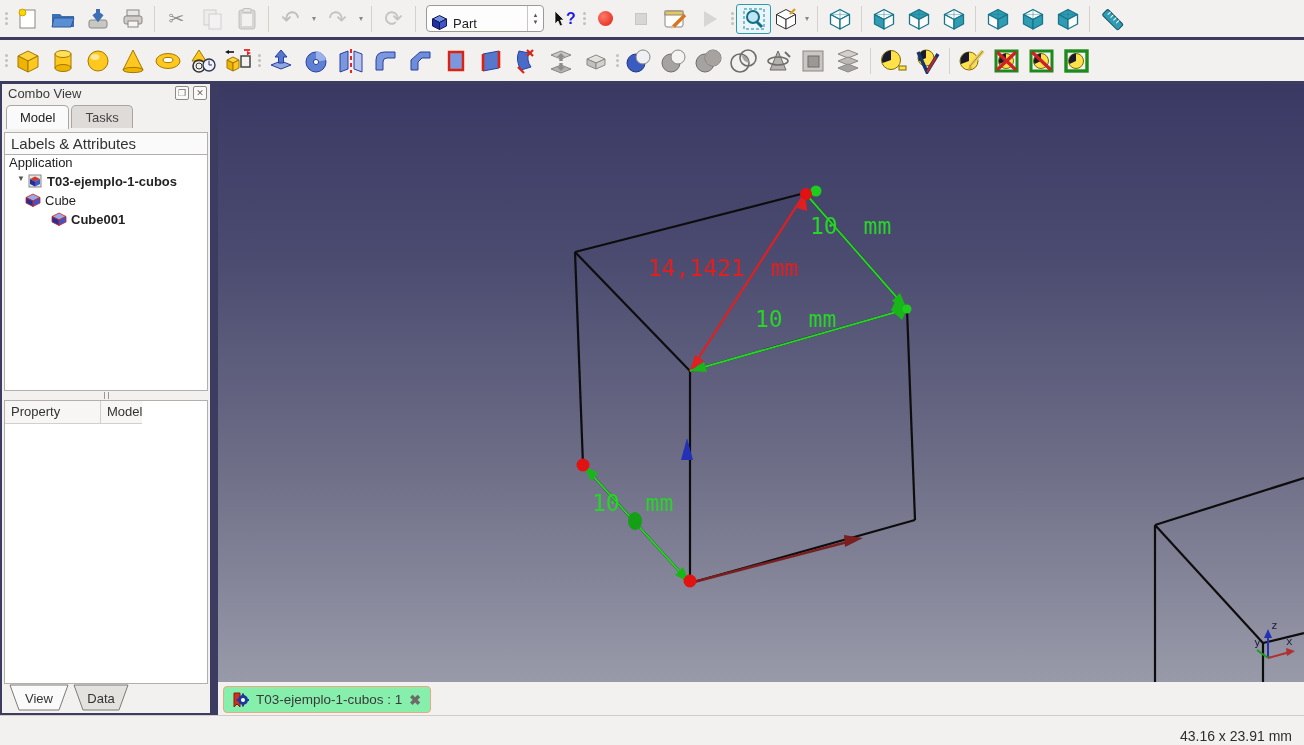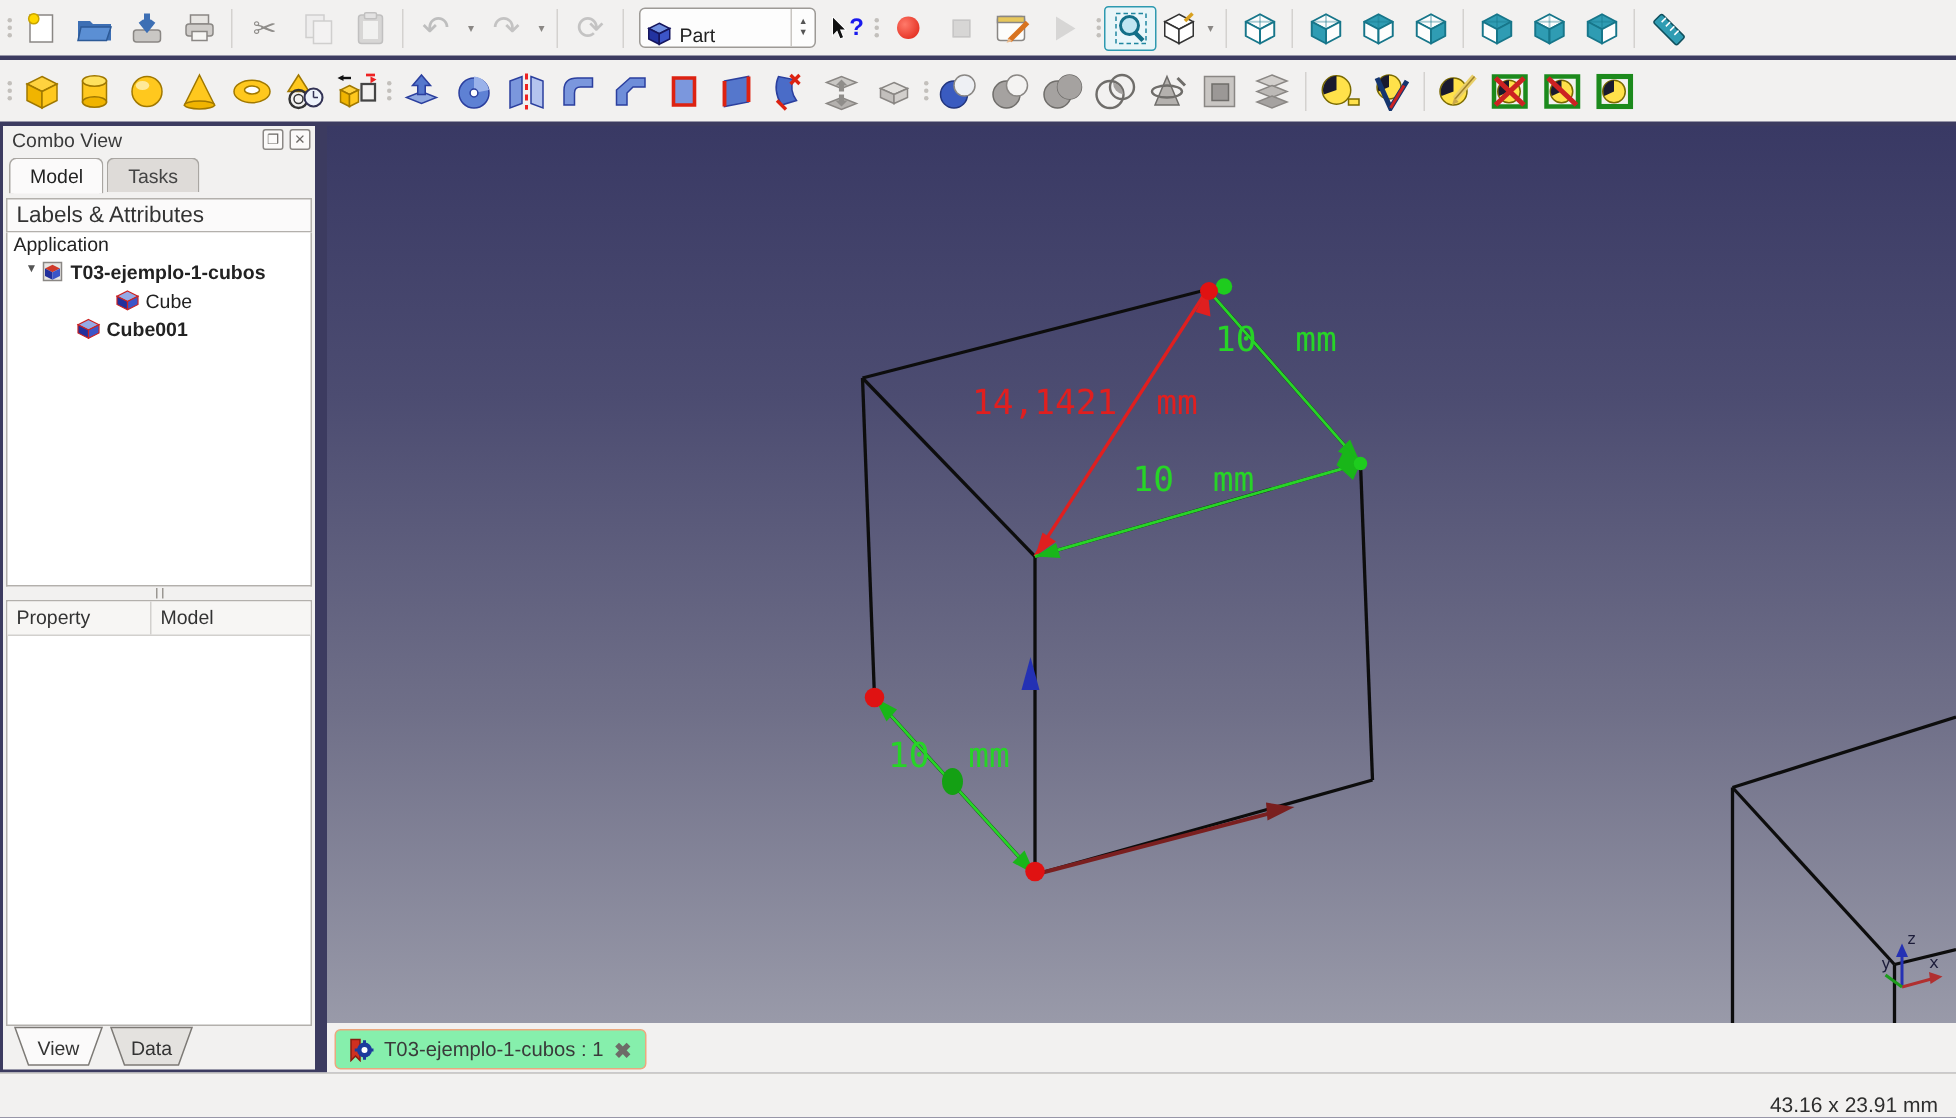--- a/index.html
+++ b/index.html
@@ -34,21 +34,21 @@
   .tab.active { background:#fbfafa; height:24px; color:#222; }
   .box-border { border:1px solid #b3b0ac; background:#fbfafa; margin:0 2px; }
   #labels-header { height:23px; font-size:15px; display:flex; align-items:center; padding-left:6px; color:#333; border-bottom:1px solid #c9c6c2; background:#fbfafa; margin:0 2px; border:1px solid #b3b0ac; }
   #tree-box { height:236px; background:#ffffff; border-top:none; overflow:hidden; }
   .tree-row { display:flex; align-items:flex-start; height:19px; font-size:13px; color:#222; }
   .tree-row .exp { width:12px; font-size:9px; color:#555; text-align:center; }
   .tree-row .ico { width:16px; height:14px; margin-right:4px; flex:0 0 auto; }
   .bold { font-weight:bold; }
   #splitter { height:9px; display:flex; align-items:center; justify-content:center; gap:3px; }
   #splitter i { width:1px; height:7px; background:#9a9792; }
-  #prop-box { flex:1; background:#fff; display:flex; flex-direction:column; }
+  #prop-box { flex:1; background:#fff; display:flex; flex-direction:row; }
   .prop-head { display:flex; height:23px; border-bottom:1px solid #d2d0cd; background:#f7f6f4; }
   .prop-head div { font-size:13px; color:#333; padding:3px 0 0 6px; }
   .prop-head div:first-child { width:96px; border-right:1px solid #d2d0cd; }
   #south-tabs { height:29px; }
 
   
   #viewport { position:absolute; left:218px; top:84px; width:1086px; height:598px;
     background:linear-gradient(180deg,#393964 0%,#4c4c71 30%,#6f6f88 65%,#999aa9 100%); }
   #viewport svg { position:absolute; left:0; top:0; }
   text.meas { font-family:"DejaVu Sans Mono",monospace; font-size:23px; word-spacing:12px; }
@@ -497,21 +497,21 @@
     <div class="tree-row" style="padding-left:10px">
       <span class="exp" style="font-size:8px">▼</span>
       <svg class="ico" viewBox="0 0 16 14">
           <rect x="2" y="1" width="12" height="12" fill="#e8e6e3" stroke="#8a8784"></rect>
           <polygon points="8,2.5 13,5 8,7.5 3,5" fill="#d03a2a"></polygon>
           <polygon points="3,5 8,7.5 8,12.5 3,10" fill="#22309c"></polygon>
           <polygon points="8,7.5 13,5 13,10 8,12.5" fill="#3c55c8"></polygon>
         </svg>
       <span class="bold">T03-ejemplo-1-cubos</span>
     </div>
-    <div class="tree-row" style="padding-left:72px">
+    <div class="tree-row" style="padding-left:20px">
       <svg class="ico" viewBox="0 0 16 14">
           <polygon points="8,1 15,4.5 8,8 1,4.5" fill="#95aae6" stroke="#c22" stroke-width=".8"></polygon>
           <polygon points="1,4.5 8,8 8,13.5 1,10" fill="#22309c" stroke="#c22" stroke-width=".8"></polygon>
           <polygon points="8,8 15,4.5 15,10 8,13.5" fill="#3c55c8" stroke="#c22" stroke-width=".8"></polygon>
         </svg>
       <span>Cube</span>
     </div>
     <div class="tree-row" style="padding-left:46px">
       <svg class="ico" viewBox="0 0 16 14">
           <polygon points="8,1 15,4.5 8,8 1,4.5" fill="#95aae6" stroke="#c22" stroke-width=".8"></polygon>

